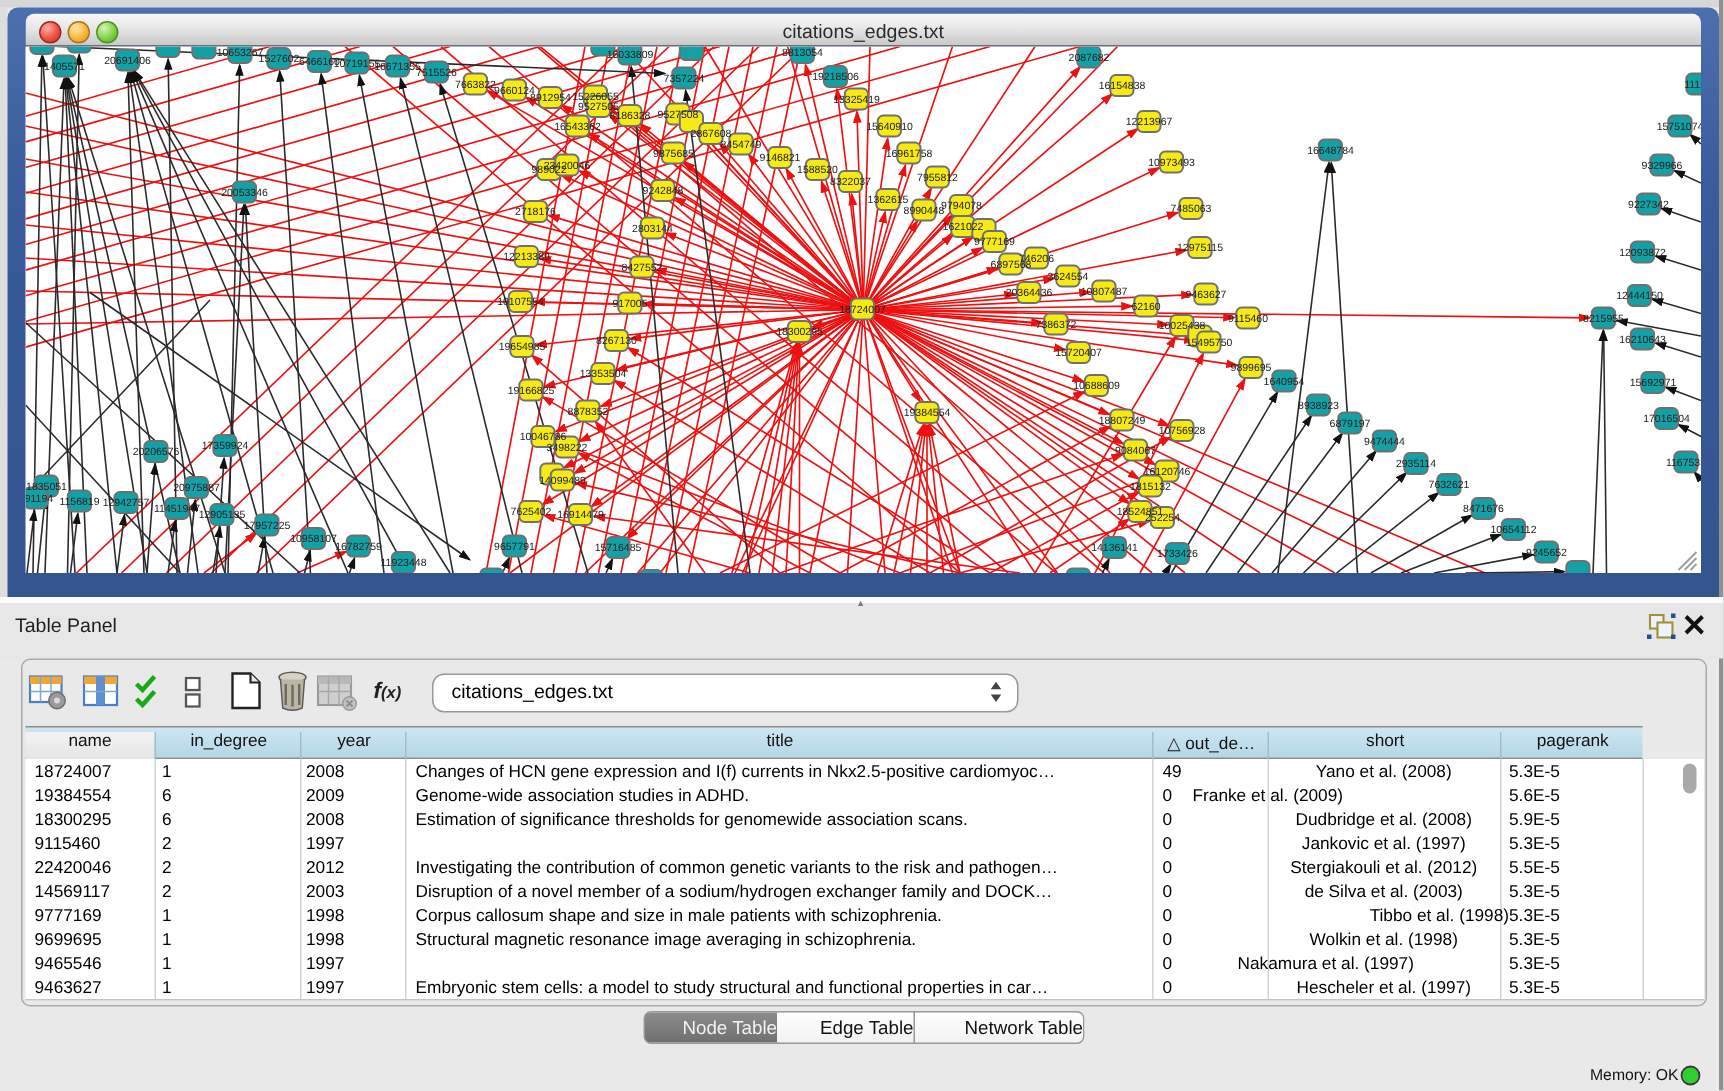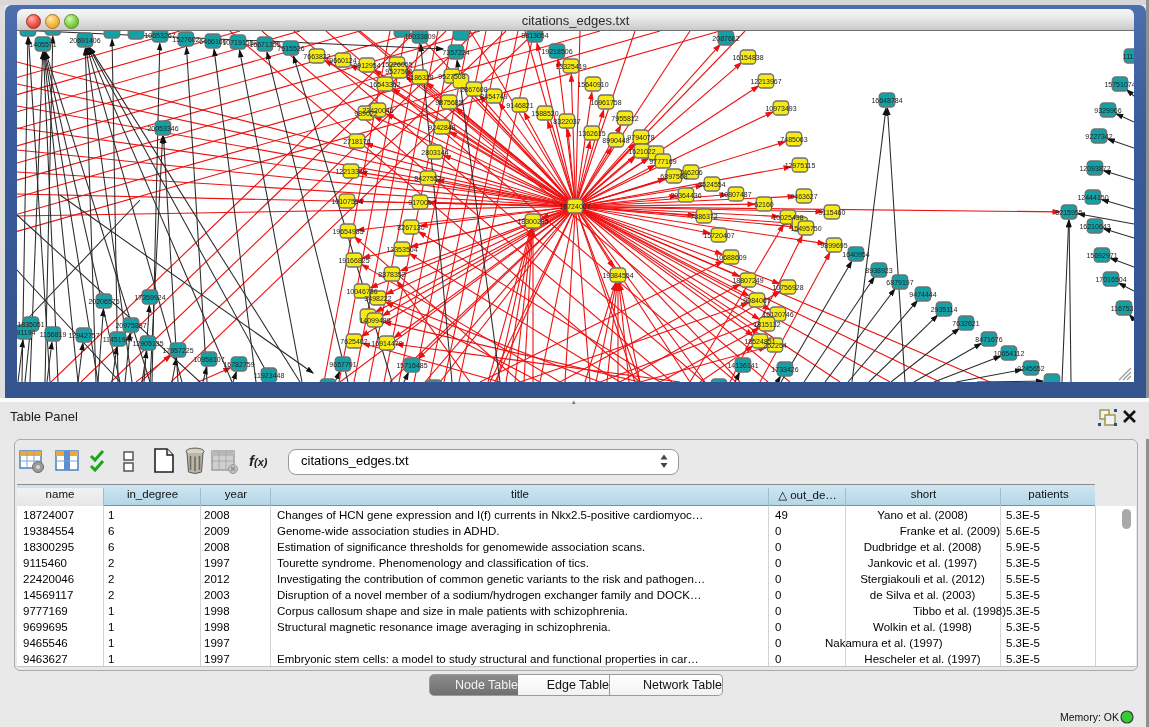--- a/index.html
+++ b/index.html
@@ -631,21 +631,21 @@
       <path d="M6,1.5 L9.5,6.5 L2.5,6.5 z M6,15 L9.5,10 L2.5,10 z" fill="#444"></path>
     </svg>
 
 <div id="thead">
  <div class="th" style="left:0;width:86px;border-left:none;background:linear-gradient(180deg,#f2f2f2,#dddddd)">name</div>
  <div class="th" style="left:86px;width:97px">in_degree</div>
  <div class="th" style="left:183px;width:70px">year</div>
  <div class="th" style="left:253px;width:498px">title</div>
  <div class="th" style="left:751px;width:77px">△ out_de…</div>
  <div class="th" style="left:828px;width:155px">short</div>
- <div class="th" style="left:983px;width:95px">patients</div>
+ <div class="th" style="left:983px;width:95px">pagerank</div>
 </div>
 <div id="tbody"></div>
 <div style="position:absolute;left:103px;top:506px;width:1px;height:160px;background:#cdd5d8"></div>
     <div style="position:absolute;left:200px;top:506px;width:1px;height:160px;background:#cdd5d8"></div>
     <div style="position:absolute;left:270px;top:506px;width:1px;height:160px;background:#cdd5d8"></div>
     <div style="position:absolute;left:768px;top:506px;width:1px;height:160px;background:#cdd5d8"></div>
     <div style="position:absolute;left:845px;top:506px;width:1px;height:160px;background:#cdd5d8"></div>
     <div style="position:absolute;left:1000px;top:506px;width:1px;height:160px;background:#cdd5d8"></div>
     <div style="position:absolute;left:1095px;top:506px;width:1px;height:160px;background:#cdd5d8"></div>
 <div class="tr" style="top:508px">
@@ -656,37 +656,36 @@
       <span style="left:775px">49</span>
       <span style="left:845px;width:155px;text-align:center">Yano et al. (2008)</span>
       <span style="left:1006px">5.3E-5</span>
     </div>
 <div class="tr" style="top:524px">
       <span style="left:23px">19384554</span>
       <span style="left:108px">6</span>
       <span style="left:204px">2009</span>
       <span style="left:277px">Genome-wide association studies in ADHD.</span>
       <span style="left:775px">0</span>
-      <span style="left:845px;width:155px;text-align:right">Franke et al. (2009)</span>
+      <span style="left:795px;width:155px;text-align:left">Franke et al. (2009)</span>
       <span style="left:1006px">5.6E-5</span>
     </div>
 <div class="tr" style="top:540px">
       <span style="left:23px">18300295</span>
       <span style="left:108px">6</span>
       <span style="left:204px">2008</span>
       <span style="left:277px">Estimation of significance thresholds for genomewide association scans.</span>
       <span style="left:775px">0</span>
       <span style="left:845px;width:155px;text-align:center">Dudbridge et al. (2008)</span>
       <span style="left:1006px">5.9E-5</span>
     </div>
 <div class="tr" style="top:556px">
       <span style="left:23px">9115460</span>
       <span style="left:108px">2</span>
       <span style="left:204px">1997</span>
-      <span style="left:277px">Tourette syndrome. Phenomenology and classification of tics.</span>
       <span style="left:775px">0</span>
       <span style="left:845px;width:155px;text-align:center">Jankovic et al. (1997)</span>
       <span style="left:1006px">5.3E-5</span>
     </div>
 <div class="tr" style="top:572px">
       <span style="left:23px">22420046</span>
       <span style="left:108px">2</span>
       <span style="left:204px">2012</span>
       <span style="left:277px">Investigating the contribution of common genetic variants to the risk and pathogen…</span>
       <span style="left:775px">0</span>

